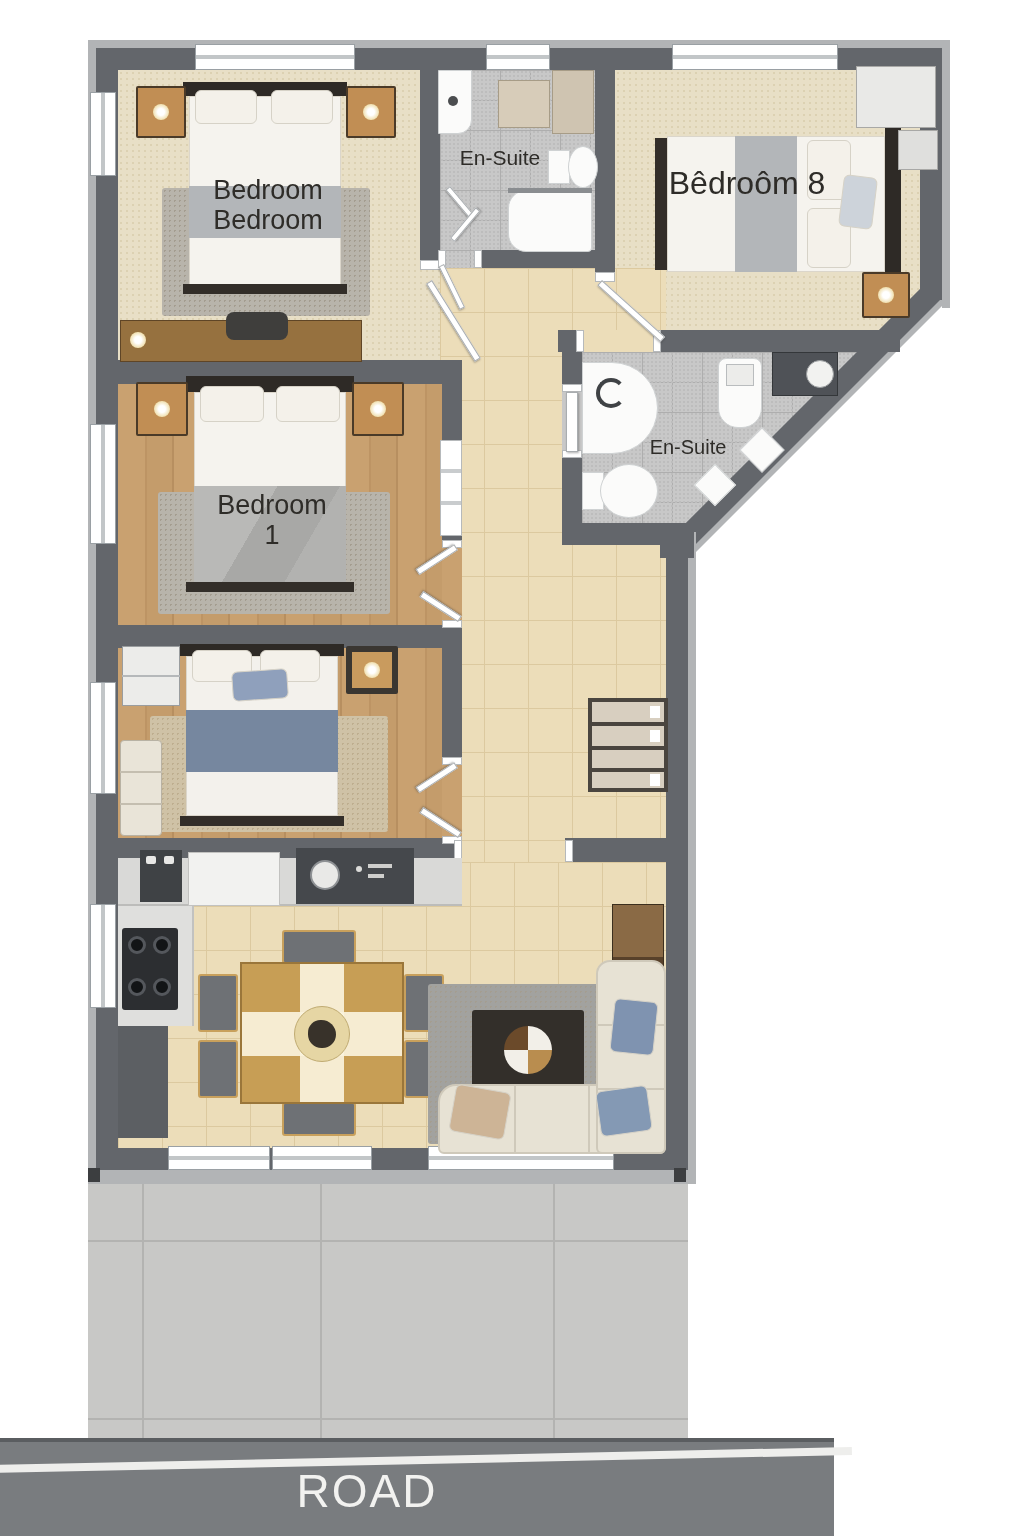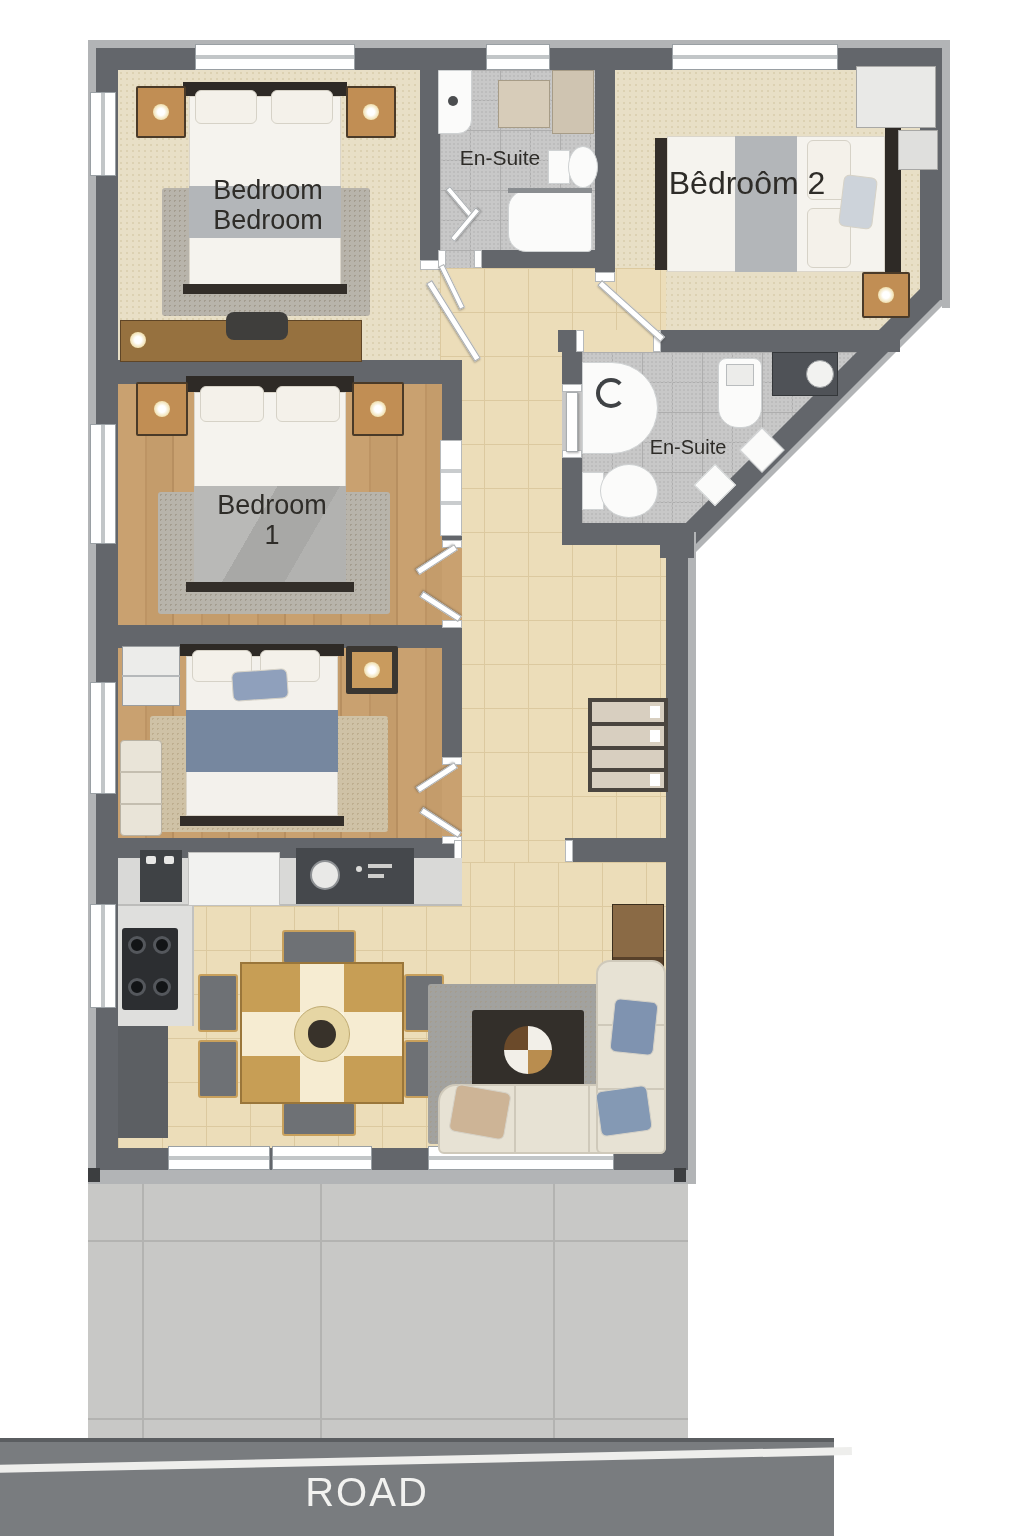--- a/index.html
+++ b/index.html
@@ -289,21 +289,21 @@
   </div>
   <div class="pillow" style="left:612px;top:1000px;width:44px;height:54px;background:#7f93b0;transform:rotate(6deg);"></div>
   <div class="pillow" style="left:598px;top:1088px;width:52px;height:46px;background:#8499b4;transform:rotate(-8deg);"></div>
   <div class="pillow" style="left:452px;top:1088px;width:56px;height:48px;background:#cdb496;transform:rotate(10deg);"></div>
 
   <div class="label" style="left:268px;top:205px;font-size:27px;">
     <span style="display:block;">Bedroom</span>
     <span style="display:block;">Bedroom</span>
   </div>
   <div class="label" style="left:500px;top:158px;font-size:21px;">En-Suite</div>
-  <div class="label" style="left:747px;top:184px;font-size:32px;">Bêdroôm 2</div>
+  <div class="label" style="left:747px;top:184px;font-size:32px;">Bêdroôm 8</div>
   <div class="label" style="left:688px;top:447px;font-size:20px;">En-Suite</div>
   <div class="label" style="left:272px;top:520px;font-size:27px;">
     <span style="display:block;">Bedroom</span>
     <span style="display:block;">1</span>
   </div>
-  <div class="label" style="left:367px;top:1492px;font-size:40px;color:#f2f2f0;letter-spacing:2px;">ROAD</div>
+  <div class="label" style="left:367px;top:1492px;font-size:46px;color:#f2f2f0;letter-spacing:2px;">ROAD</div>
 
 </div>
 
 </body></html>

